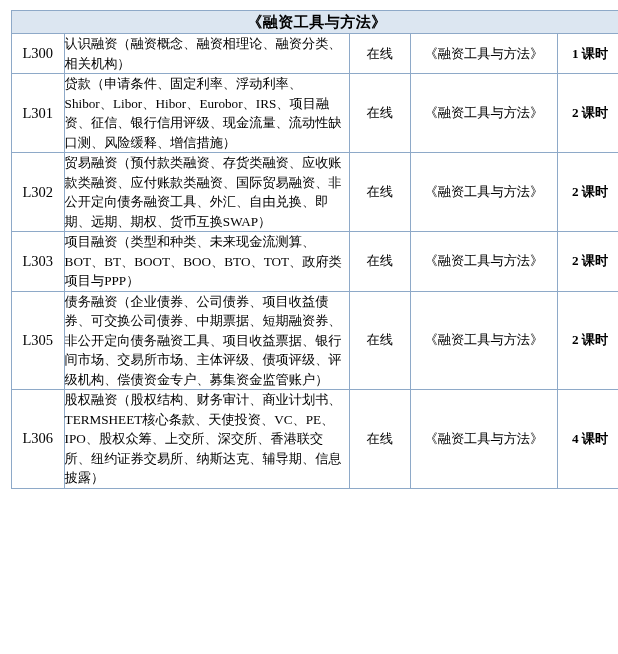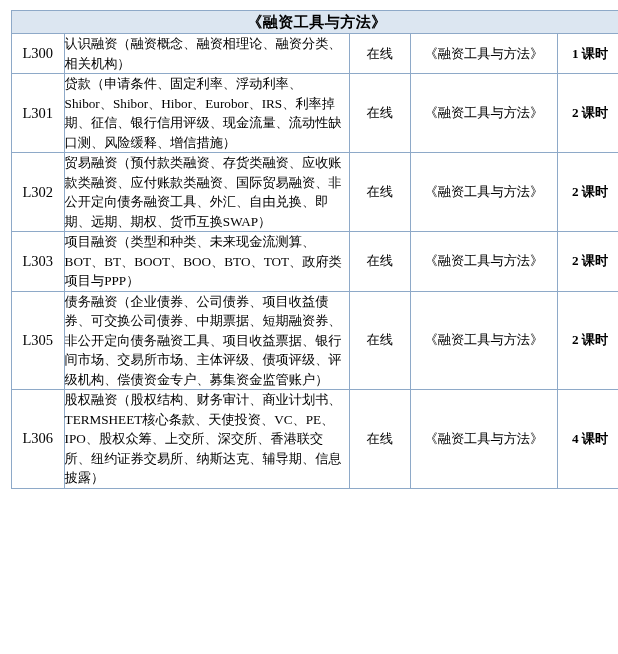--- a/index.html
+++ b/index.html
@@ -90,21 +90,21 @@
       </tr>
       <tr>
         <td class="code">L300</td>
         <td class="name">认识融资（融资概念、融资相理论、融资分类、相关机构）</td>
         <td class="mode">在线</td>
         <td class="tool">《融资工具与方法》</td>
         <td class="hours">1 课时</td>
       </tr>
       <tr>
         <td class="code">L301</td>
-        <td class="name">贷款（申请条件、固定利率、浮动利率、Shibor、Shibor、Hibor、Eurobor、IRS、利率掉期、征信、银行信用评级、现金流量、流动性缺口测、风险缓释、增信措施）</td>
+        <td class="name">贷款（申请条件、固定利率、浮动利率、Shibor、Libor、Hibor、Eurobor、IRS、项目融资、征信、银行信用评级、现金流量、流动性缺口测、风险缓释、增信措施）</td>
         <td class="mode">在线</td>
         <td class="tool">《融资工具与方法》</td>
         <td class="hours">2 课时</td>
       </tr>
       <tr>
         <td class="code">L302</td>
         <td class="name">贸易融资（预付款类融资、存货类融资、应收账款类融资、应付账款类融资、国际贸易融资、非公开定向债务融资工具、外汇、自由兑换、即期、远期、期权、货币互换SWAP）</td>
         <td class="mode">在线</td>
         <td class="tool">《融资工具与方法》</td>
         <td class="hours">2 课时</td>

